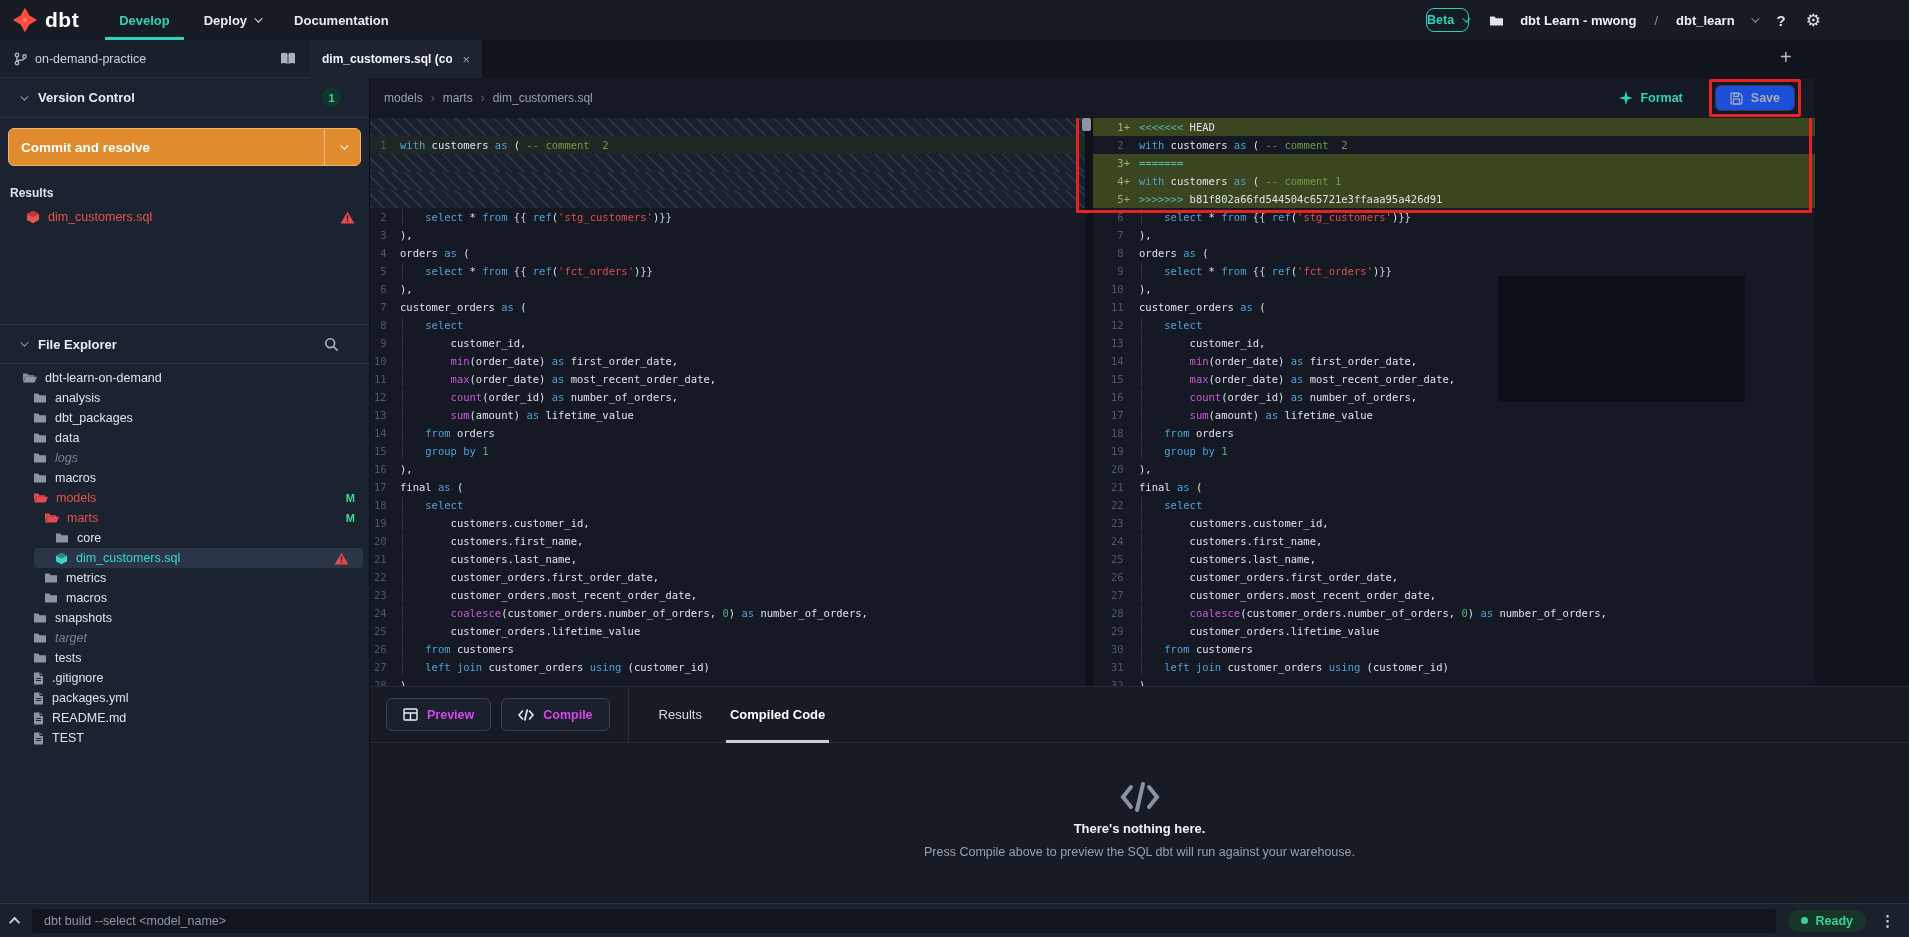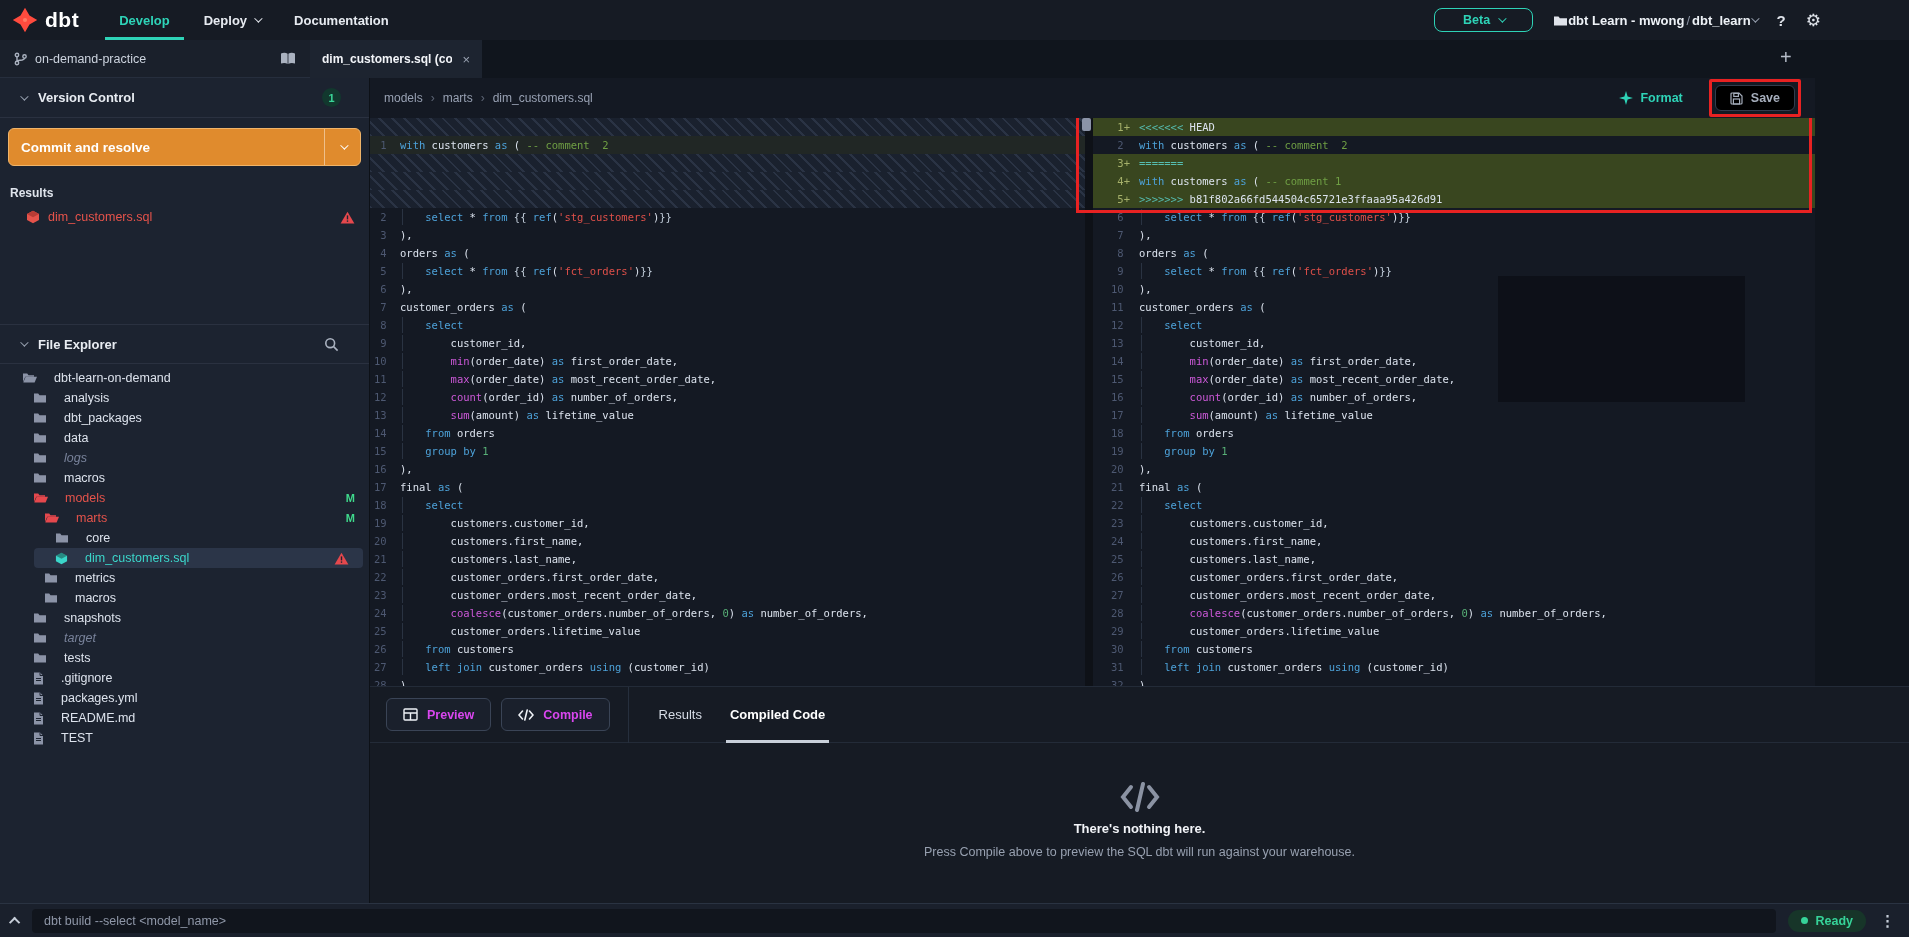--- a/index.html
+++ b/index.html
@@ -8,22 +8,22 @@
 
   
   .topnav { height:40px; background:#161b24; display:flex; align-items:stretch; padding-left:12px; }
   .brandwrap { display:flex; align-items:center; gap:7px; padding-right:26px; }
   .brand { font-size:21px; font-weight:bold; color:#fff; letter-spacing:.5px; }
   .navmenu { display:flex; align-items:stretch; gap:6px; }
   .navitem { display:flex; align-items:center; gap:7px; padding:0 14px; font-size:13px; font-weight:600; color:#e7ebf1; cursor:pointer; }
   .navitem.active { color:#2ed3b7; border-bottom:3px solid #2ed3b7; padding-top:3px; }
   .topnav-right { margin-left:auto; display:flex; align-items:center; gap:20px; padding-right:88px; }
   .beta { display:flex; align-items:center; gap:8px; border:1.5px solid #2ed3b7; color:#2ed3b7;
-    border-radius:8px; padding:4px 28px; font-size:12.5px; font-weight:700; cursor:pointer; }
-  .acct { display:flex; align-items:center; gap:0; font-size:13px; font-weight:600; color:#eef2f7; cursor:pointer; }
+    border-radius:8px; padding:4px 0; font-size:12.5px; font-weight:700; cursor:pointer; }
+  .acct { display:flex; align-items:center; gap:16px; font-size:13px; font-weight:600; color:#eef2f7; cursor:pointer; }
   .acct .sep { color:#8b93a3; font-weight:400; padding:0 2px; }
   .iconbtn { color:#dfe3ea; font-size:15px; font-weight:700; cursor:pointer; }
   .gear { font-size:17px; font-weight:400; }
   .chev { width:6px; height:6px; border-right:1.7px solid currentColor; border-bottom:1.7px solid currentColor;
     display:inline-block; transform:rotate(45deg) translateY(-2px); }
 
   
   .row2 { height:38px; display:flex; }
   .branchbar { width:310px; background:#1a202b; border-bottom:1px solid #262e3d; display:flex; align-items:center; padding:0 14px; gap:8px; }
   .branchbar .bname { font-size:12.5px; color:#ccd3de; }
@@ -49,39 +49,39 @@
   .commitbtn .clabel { flex:1; display:flex; align-items:center; padding-left:12px; font-size:13.5px; font-weight:700; color:#fff; }
   .commitbtn .cdrop { width:36px; border-left:1px solid rgba(255,255,255,.45); display:flex; align-items:center; justify-content:center; color:#fff; }
   .changes-label { padding:14px 10px 6px 10px; font-size:12px; font-weight:700; color:#dfe4ec; }
   .changerow { height:22px; display:flex; align-items:center; gap:8px; padding-left:26px; cursor:pointer; }
   .changerow .fname { font-size:12.5px; color:#e5534b; }
   .changerow .warn { margin-left:auto; margin-right:14px; }
   .vc-bottom-space { height:96px; }
   .fe-head { border-top:1px solid #2a3140; }
   .fe-search { margin-left:auto; margin-right:10px; cursor:pointer; }
   .tree { padding-top:4px; }
-  .trow { height:20px; display:flex; align-items:center; gap:17px; font-size:12.5px; color:#dde3ed; cursor:pointer; }
+  .trow { height:20px; display:flex; align-items:center; gap:8px; font-size:12.5px; color:#dde3ed; cursor:pointer; }
   .trow.muted { color:#78829a; font-style:italic; }
   .trow.changed { color:#e5534b; }
   .trow.sel { background:#2b3548; border-radius:4px; margin-right:6px; color:#3bd6ca; }
   .trow .mbadge { margin-left:auto; margin-right:14px; color:#3fd98c; font-size:11px; font-weight:700; }
   .trow .warn { margin-left:auto; margin-right:14px; }
 
   
   .rightzone { flex:1; display:flex; flex-direction:column; }
   .editor-zone { height:608px; display:flex; }
   .editor { width:1445px; background:#141923; position:relative; display:flex; flex-direction:column; }
   .rail { flex:1; background:#10151d; }
   .edtoolbar { height:40px; display:flex; align-items:center; padding:0 14px; }
   .crumbs { display:flex; align-items:center; gap:8px; font-size:12px; color:#98a1b3; }
   .crumbs .ci:not(:last-child)::after { content:"›"; color:#5c6575; padding-left:8px; }
   .edtools { margin-left:auto; display:flex; align-items:center; }
   .formatbtn { display:flex; align-items:center; gap:7px; color:#2ed3b7; font-size:12.5px; font-weight:600; cursor:pointer; }
   .savebox { border:3px solid #e82222; border-radius:2px; padding:3px; margin-left:26px; }
-  .savebtn { display:flex; align-items:center; gap:8px; background:#000000; border:1px solid #323c4d; border-radius:6px;
+  .savebtn { display:flex; align-items:center; gap:8px; background:#1d4ed8; border:1px solid #323c4d; border-radius:6px;
     padding:5px 14px; color:#a6aebc; font-size:12.5px; font-weight:600; cursor:pointer; }
 
   .edbody { flex:1; display:flex; overflow:hidden; position:relative;
     font-family:"DejaVu Sans Mono", monospace; font-size:10.5px; }
   .pane { display:flex; flex-direction:column; overflow:hidden; }
   .pane.left { width:715px; }
   .pane.right { flex:1; }
   .pdivider { width:8px; background:#0e1117; }
   .crow { height:18px; display:flex; flex:none; align-items:center; }
   .crow .gut { color:#4d5871; text-align:right; white-space:pre; flex:none; }

